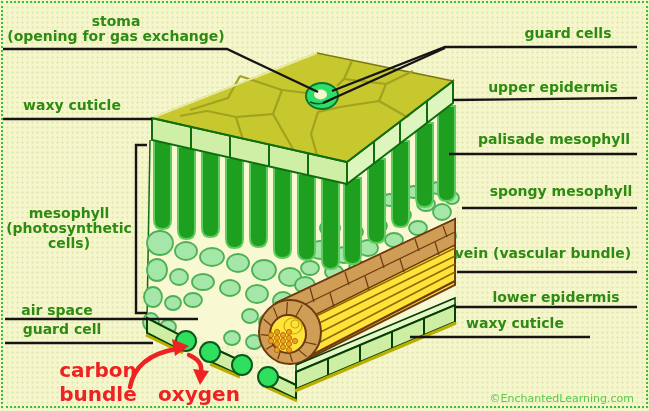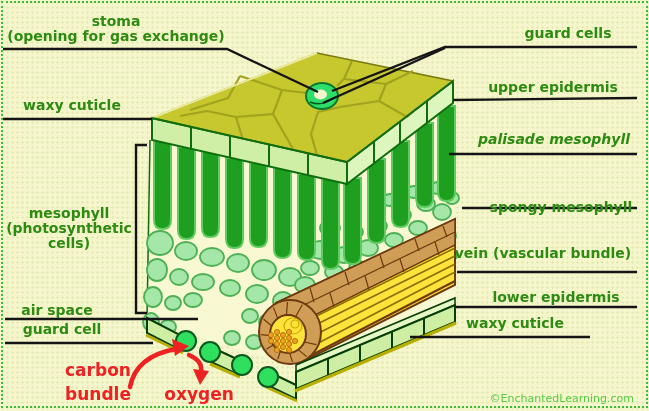--- a/index.html
+++ b/index.html
@@ -12,21 +12,21 @@
   }
   .dotted-border{
     position:absolute;left:1px;top:1px;right:1px;bottom:3px;
     border:2px dotted #3bbf3b;pointer-events:none;z-index:40;
   }
   svg.art{position:absolute;left:0;top:0;z-index:10;}
   .lbl{
     position:absolute;transform:translateX(-50%);text-align:center;z-index:30;
     font-weight:bold;font-size:14px;line-height:15px;color:#2e8b12;white-space:nowrap;
   }
-  .red{color:#ee2222;font-size:17px;line-height:24px;}
+  .red{color:#ee2222;font-size:20px;line-height:24px;}
   .title{font-size:22px;line-height:26px;letter-spacing:1px;color:#ee2222;}
   .watermark{
     position:absolute;right:15px;top:391px;z-index:30;transform:none;
     font-size:11px;font-weight:normal;color:#55cc44;white-space:nowrap;
   }
 </style>
 </head>
 <body>
 
 <div class="stage">
@@ -270,23 +270,23 @@
     <div>carbon</div>
     <div>bundle</div>
   </div>
 
   <div class="lbl red" style="left:199px;top:382px;">oxygen</div>
 
   <div class="lbl" style="left:568px;top:26px;">guard cells</div>
 
   <div class="lbl" style="left:553px;top:80px;">upper epidermis</div>
 
-  <div class="lbl" style="left:554px;top:132px;font-style:italic;">palisade mesophyll</div>
-
-  <div class="lbl" style="left:561px;top:184px;margin-top:16px;">spongy mesophyll</div>
+  <div class="lbl" style="left:554px;top:132px;">palisade mesophyll</div>
+
+  <div class="lbl" style="left:561px;top:184px;">spongy mesophyll</div>
 
   <div class="lbl" style="left:543px;top:246px;">vein (vascular bundle)</div>
 
   <div class="lbl" style="left:556px;top:290px;">lower epidermis</div>
 
   <div class="lbl" style="left:515px;top:316px;">waxy cuticle</div>
 
   <div class="lbl watermark">©EnchantedLearning.com</div>
 
   <div class="dotted-border"></div>

